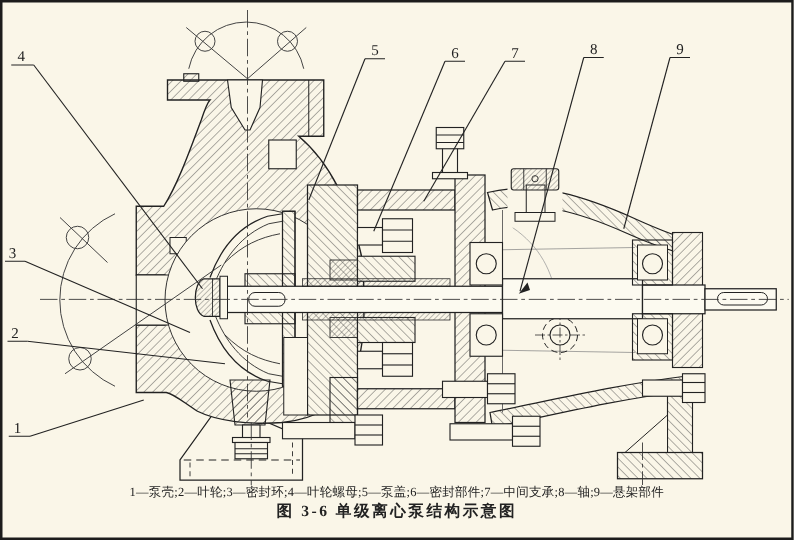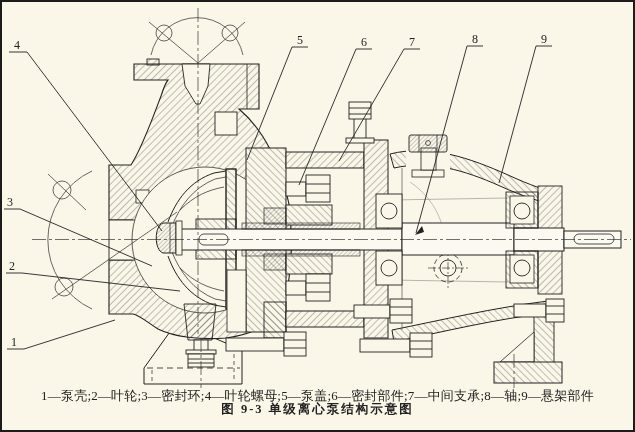--- a/index.html
+++ b/index.html
@@ -10,21 +10,21 @@
     background:#faf6e8;
     overflow:hidden;
     font-family:"Liberation Serif", serif;
   }
   .stage svg{position:absolute;left:0;top:0;}
   .cap{
     position:absolute;left:0;width:100%;
     text-align:center;color:#222;
     font-family:"Liberation Serif", serif;
   }
-  .cap1{top:385px;font-size:13px;letter-spacing:0.2px;}
+  .cap1{top:385px;font-size:10px;letter-spacing:0.2px;}
   .cap2{top:399px;font-size:12.5px;font-weight:bold;letter-spacing:2px;}
 </style>
 </head>
 <body>
 
 <div class="stage">
 <svg width="631" height="428" viewBox="0 0 631 428">
   <defs>
     <pattern id="hA" width="5" height="5" patternUnits="userSpaceOnUse" patternTransform="rotate(45)">
       <line x1="0" y1="0" x2="0" y2="5" stroke="#3f3f3f" stroke-width="0.65"></line>
@@ -285,14 +285,14 @@
     </g>
     <g>
       <line x1="534" y1="44" x2="550" y2="44"></line>
           <line x1="534" y1="44" x2="497" y2="181"></line>
       <text x="542" y="41" text-anchor="middle" fill="#222" stroke="none">9</text>
     </g>
   </g>
 </svg>
 
 <div class="cap cap1">1—泵壳;2—叶轮;3—密封环;4—叶轮螺母;5—泵盖;6—密封部件;7—中间支承;8—轴;9—悬架部件</div>
-<div class="cap cap2">图 9-3  单级离心泵结构示意图</div>
+<div class="cap cap2">图 3-6  单级离心泵结构示意图</div>
 </div>
 
 </body></html>

